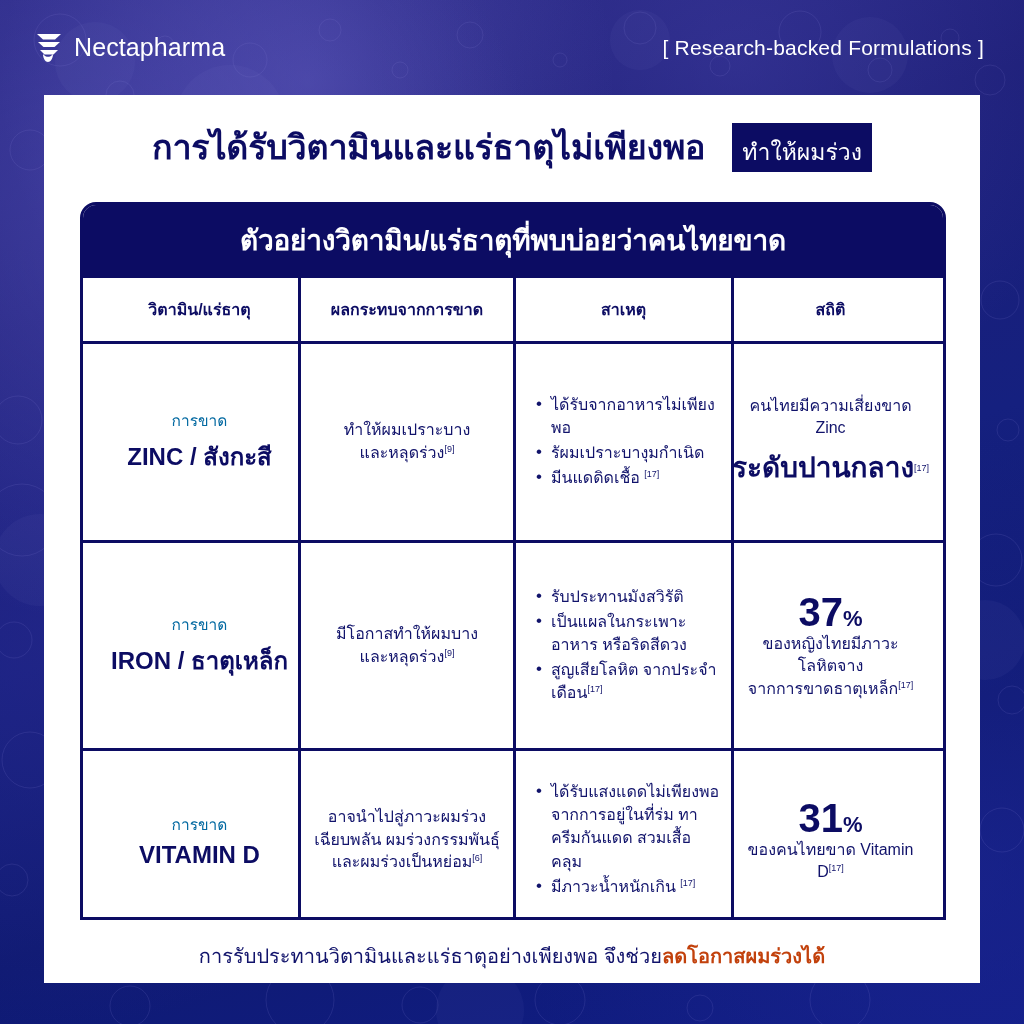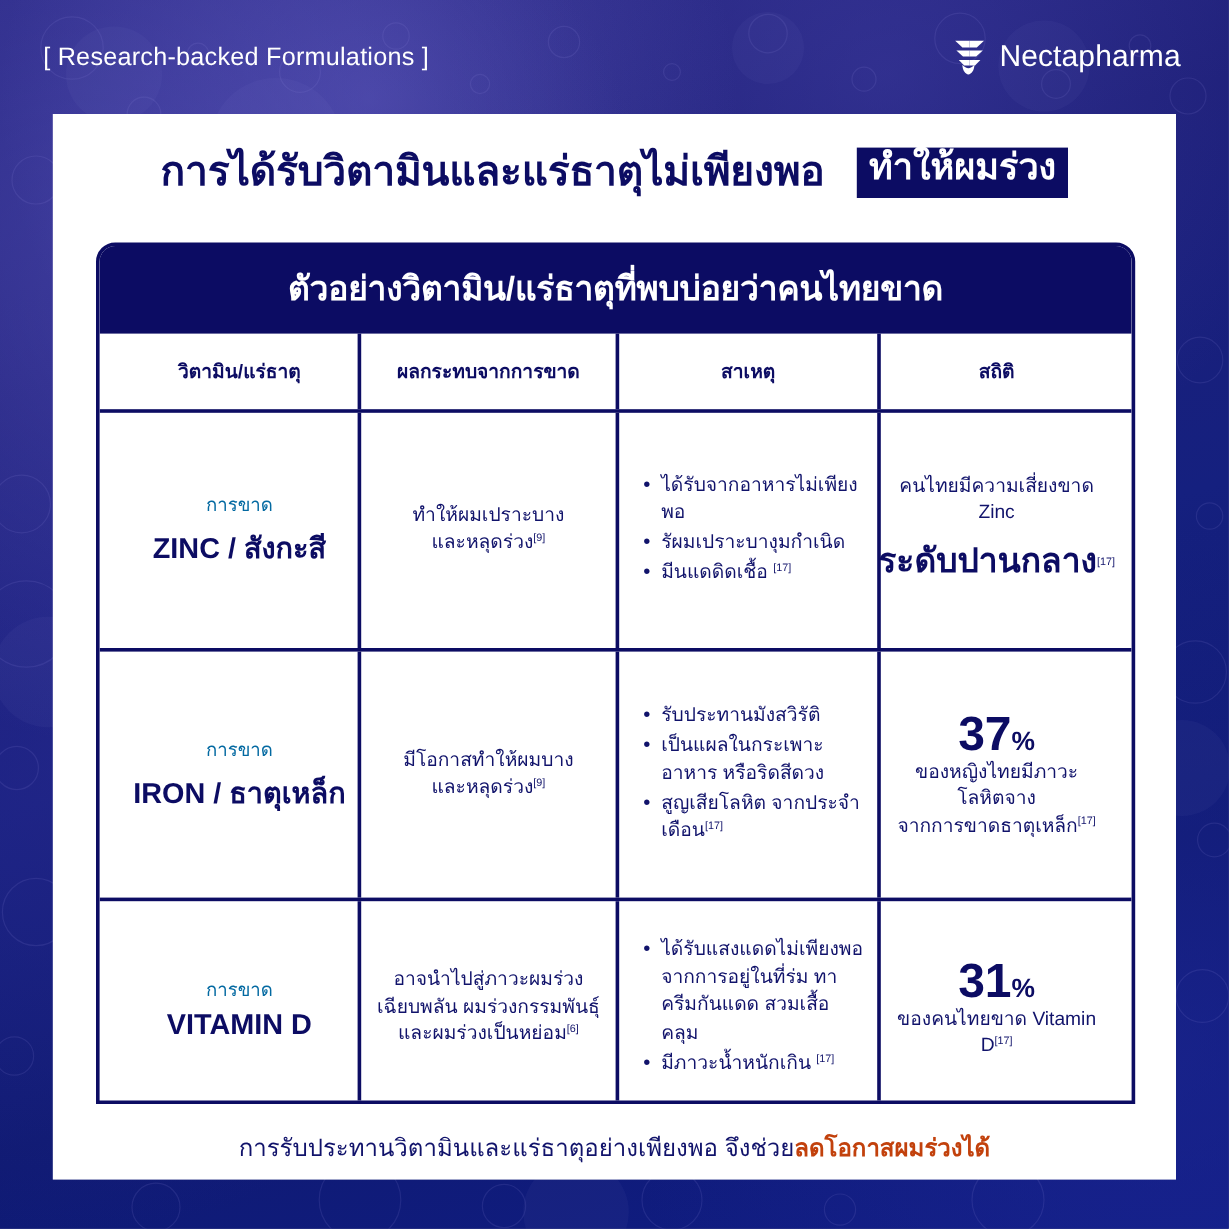--- a/index.html
+++ b/index.html
@@ -50,22 +50,22 @@
   #title-row {
     position:absolute; left:0; top:28px; width:936px;
     display:flex; align-items:center; justify-content:center; gap:15px;
     padding:0 26px;
   }
   .title-main {
     color:#0c0c63; font-size:34px; font-weight:bold; letter-spacing:-.2px;
     white-space:nowrap; line-height:1.15;
   }
   .title-hl {
-    background:#0c0c63; color:#ffffff; font-size:30px; font-weight:bold;
-    white-space:nowrap; padding:0 10px 7px 10px; margin-left:12px;
+    background:#0c0c63; color:#ffffff; font-size:23px; font-weight:normal;
+    white-space:nowrap; padding:16px 10px 7px 10px; margin-left:12px;
     line-height:1.15;
   }
 
   
   #table {
     position:absolute; left:36px; top:107px; width:866px; height:718px;
     border:3px solid #0c0c63; border-radius:16px 16px 0 0;
     overflow:hidden; background:#fff;
   }
   #table-title {
@@ -168,35 +168,35 @@
       <circle cx="640" cy="40" r="30"></circle>
         <circle cx="870" cy="55" r="38"></circle>
       <circle cx="40" cy="560" r="46"></circle>
         <circle cx="985" cy="640" r="40"></circle>
       <circle cx="480" cy="1010" r="44"></circle>
     </g>
   </svg>
 </div>
 
 <div id="header">
-  <div id="tagline">[ Research-backed Formulations ]</div>
   <div id="brand">
     <svg width="26" height="30" viewBox="0 0 26 30">
       <g fill="#ffffff">
         <path d="M13 1 L25 1 L19 6.5 L13 6.5 Z"></path>
         <path d="M13 1 L1 1 L7 6.5 L13 6.5 Z"></path>
         <path d="M13 9 L24 9 L18.5 14 L13 14 Z"></path>
         <path d="M13 9 L2 9 L7.5 14 L13 14 Z"></path>
         <path d="M13 17 L22 17 L17.5 21.5 L13 21.5 Z"></path>
         <path d="M13 17 L4 17 L8.5 21.5 L13 21.5 Z"></path>
         <path d="M7 21 C7 25.5 9.5 29 12 29 C14.5 29 17 25.5 17 21 C15.5 23 13.5 23.8 12 23.8 C10.5 23.8 8.5 23 7 21 Z"></path>
       </g>
     </svg>
     <span class="brand-name">Nectapharma</span>
   </div>
+  <div id="tagline">[ Research-backed Formulations ]</div>
 </div>
 
 <div id="card">
 
   <div id="title-row">
     <span class="title-main">การได้รับวิตามินและแร่ธาตุไม่เพียงพอ</span>
     <span class="title-hl">ทำให้ผมร่วง</span>
   </div>
 
   <div id="table">

